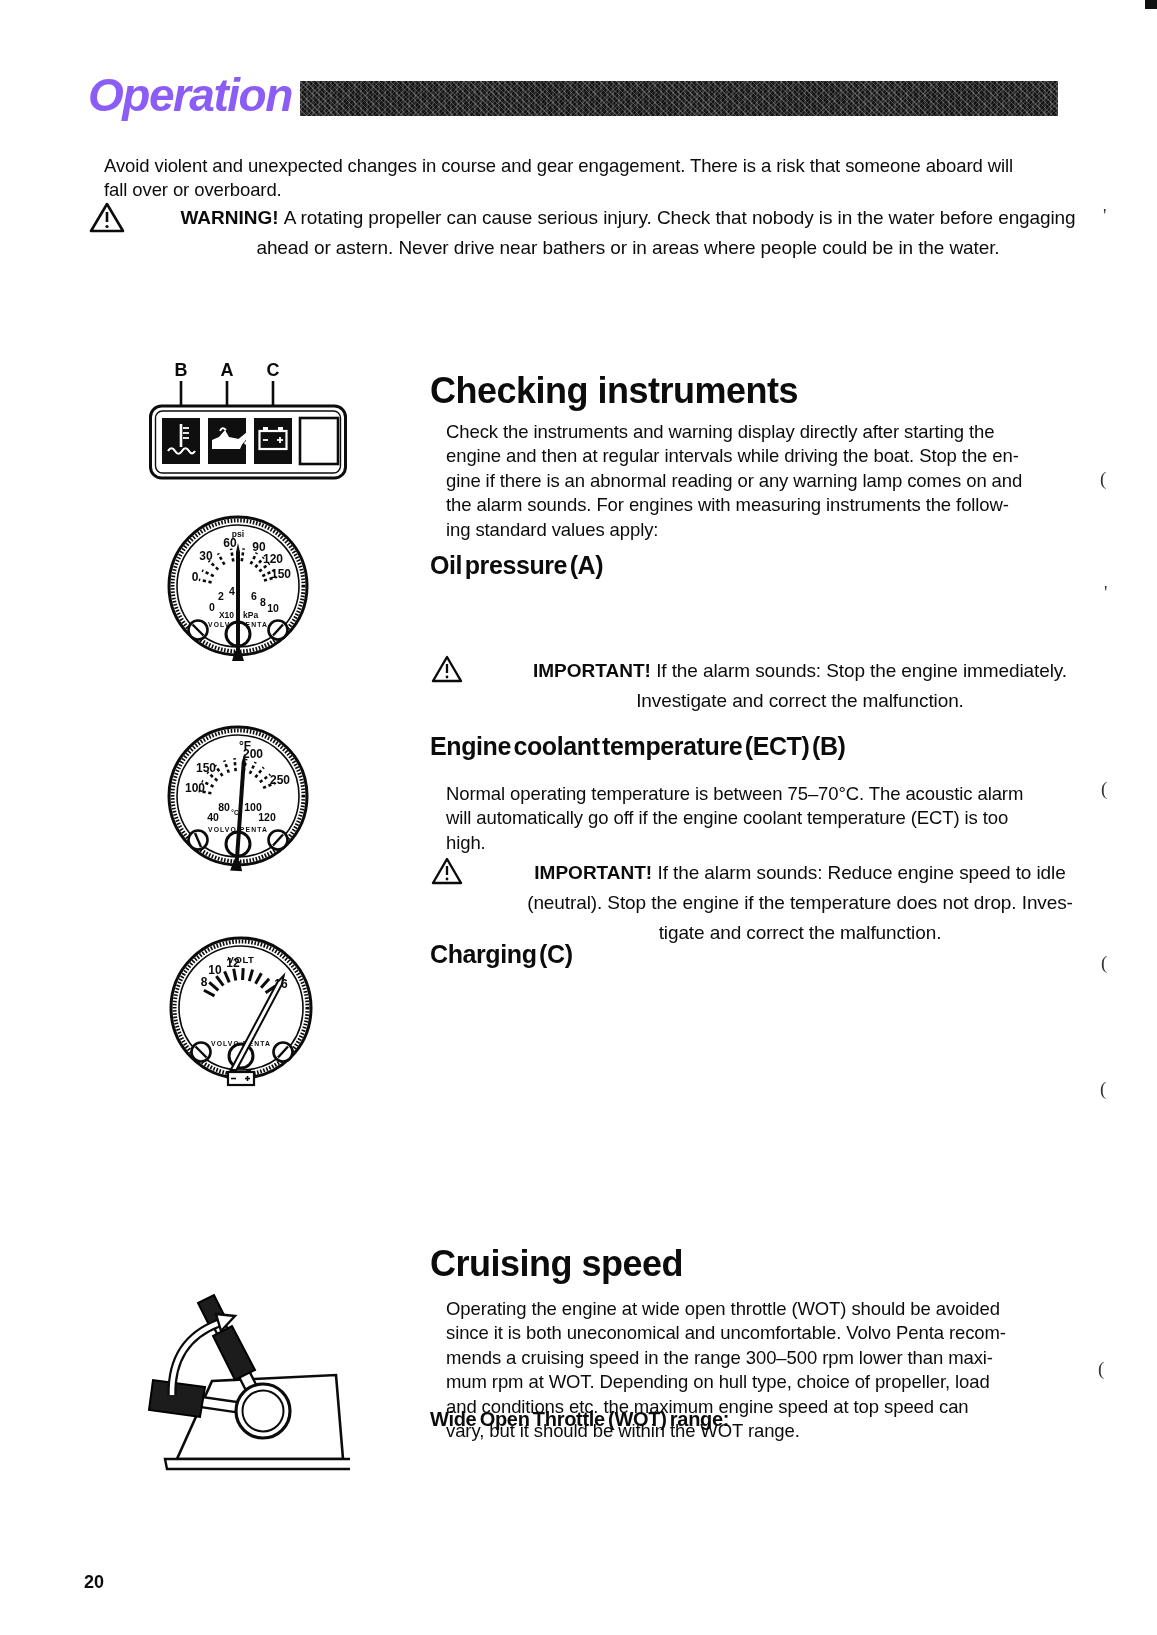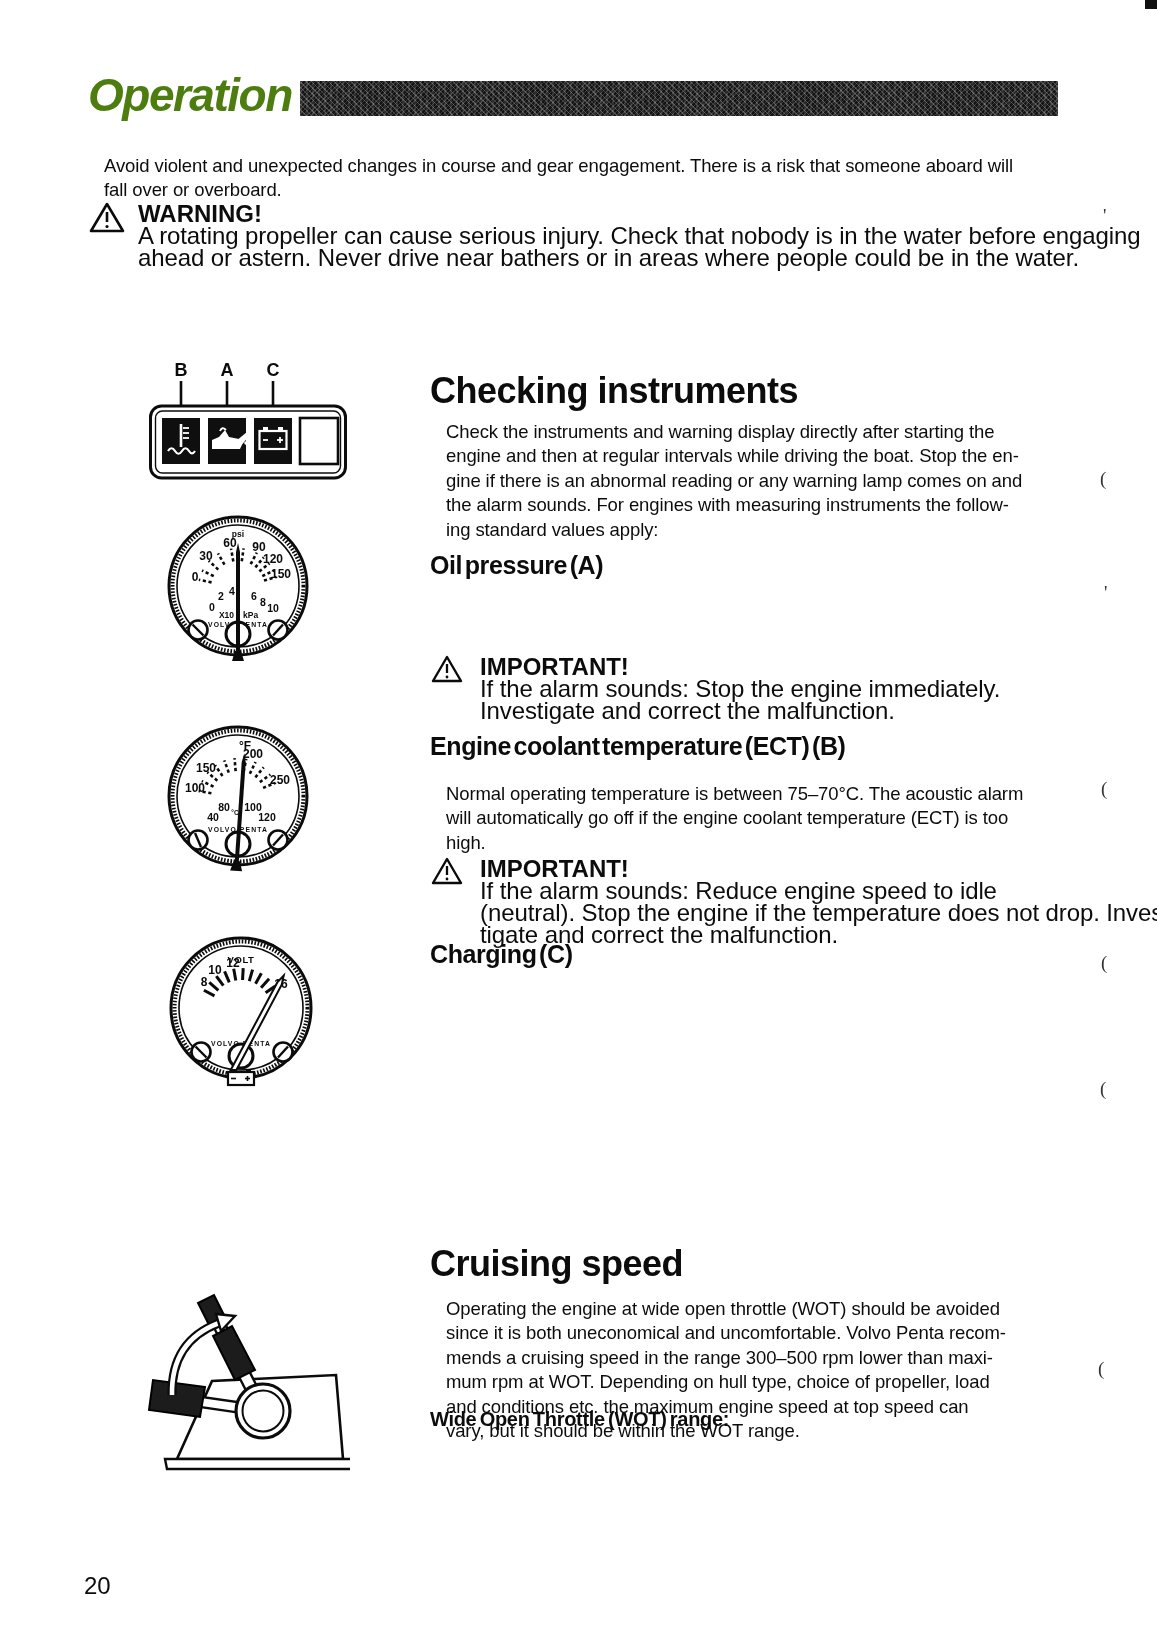--- a/index.html
+++ b/index.html
@@ -1,35 +1,35 @@
 <!DOCTYPE html>
 <html><head>
 <meta charset="utf-8">
 <style>
   html,body{margin:0;padding:0;background:#e8e8e8;}
   #page{position:relative;width:1157px;height:1635px;margin:0 auto;background:#ffffff;
         font-family:"Liberation Sans",sans-serif;color:#0c0c0c;overflow:hidden;}
   .abs{position:absolute;}
-  h1{margin:0;font-size:46px;font-style:italic;font-weight:bold;letter-spacing:-1.5px;color:#4d7c0f;}
+  h1{margin:0;font-size:46px;font-style:italic;font-weight:bold;letter-spacing:-1.5px;color:#8b5cf6;}
   .band{background-color:#141414;
         background-image:
           repeating-linear-gradient(45deg, rgba(255,255,255,.22) 0 1px, transparent 1px 4px),
           repeating-linear-gradient(-45deg, rgba(255,255,255,.15) 0 1px, transparent 1px 3px),
           repeating-linear-gradient(90deg, rgba(255,255,255,.10) 0 2px, transparent 2px 6px);}
   .body{font-size:18.5px;line-height:24.4px;white-space:pre;letter-spacing:-0.1px;margin:16px;}
   h2{margin:0;font-size:36px;font-weight:bold;letter-spacing:-0.5px;}
   h3{margin:0;font-size:25px;font-weight:bold;letter-spacing:-0.4px;word-spacing:-4px;}
-  .note{font-size:24px;line-height:22px;padding-left:50px;}
+  .note{font-size:19px;line-height:30px;padding-left:50px;text-align:center;}
   .note .txt{white-space:pre;letter-spacing:-0.1px;}
   .note b{letter-spacing:0;}
   .tri{position:absolute;left:0;top:-2px;}
   .wot-h{margin:0;font-size:20px;font-weight:bold;letter-spacing:-0.3px;word-spacing:-2px;}
   .wot-line{margin:0;font-size:19px;letter-spacing:0;}
   .wot-line .dots{margin:0 8px 0 10px;letter-spacing:1px;}
-  .pagenum{font-size:24px;}
+  .pagenum{font-size:18px;font-weight:bold;}
   .mark{position:absolute;font-size:19px;color:#333;font-family:"Liberation Serif",serif;}
   .corner{position:absolute;background:#111;}
   svg text{font-family:"Liberation Sans",sans-serif;fill:#0b0b0b;}
   .gnum{font-size:12px;font-weight:bold;}
   .gnum-s{font-size:10.5px;font-weight:bold;}
   .gunit{font-size:8.5px;font-weight:bold;}
   .gbrand{font-size:6.8px;font-weight:bold;letter-spacing:1.1px;}
   .pletter{font-size:18px;font-weight:bold;}
 </style>
 </head>

